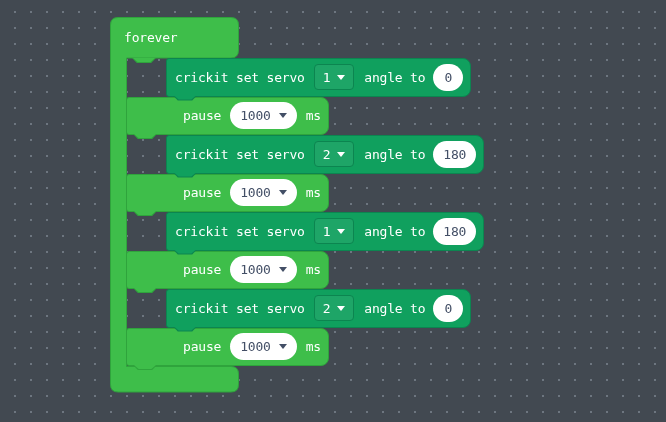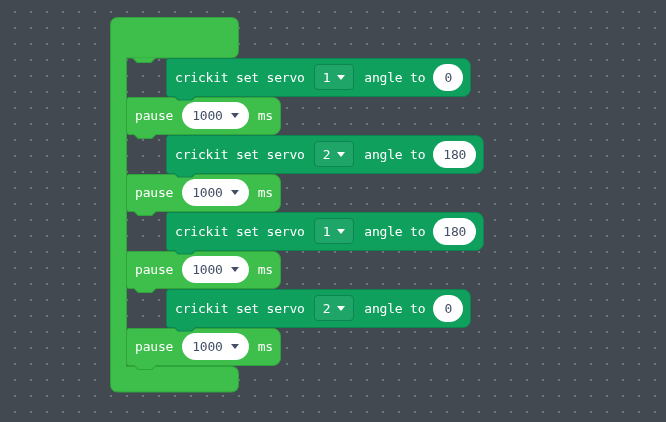--- a/index.html
+++ b/index.html
@@ -21,21 +21,21 @@
     position:absolute;left:124px;top:17px;height:41px;
     display:flex;align-items:center;color:#fff;
   }
   
   .row{
     position:absolute;left:126px;height:38.5px;box-sizing:border-box;
     display:inline-flex;align-items:center;
     border-radius:3px 8px 8px 3px;border:1px solid;
   }
   .row.crickit{background:var(--crickit-fill);border-color:var(--crickit-stroke);margin-left:40px;}
-  .row.pause{background:var(--loops-fill);border-color:var(--loops-stroke);}
+  .row.pause{background:var(--loops-fill);border-color:var(--loops-stroke);padding-left:48px;}
   .r0{top:58px}.r1{top:96.5px}.r2{top:135px}.r3{top:173.5px}
   .r4{top:212px}.r5{top:250.5px}.r6{top:289px}.r7{top:327.5px}
   .blk-label{color:#fff;white-space:pre;}
   .ml8{margin-left:8px}.ml9{margin-left:9px}.ml10{margin-left:10px}.mr7{margin-right:7px}
   
   .drop-green{
     display:inline-flex;align-items:center;gap:7px;height:26px;box-sizing:border-box;
     padding:0 8px;border:1px solid var(--crickit-stroke);border-radius:4px;
     background:rgba(255,255,255,0.06);color:#fff;cursor:pointer;
   }
@@ -58,20 +58,23 @@
   .header-tab .t-inner{position:absolute;left:1px;right:1px;top:0;bottom:1px;clip-path:polygon(0 0,100% 0,79% 100%,21% 100%);background:var(--loops-fill);}
 </style>
 </head>
 <body>
 
 <div class="canvas">
 
   <svg class="forever-svg" viewBox="0 0 130 376">
     <path d="M8 0.5 H121 Q128.5 0.5 128.5 8 V33 Q128.5 41 121 41 H16.5 V349.5 H121 Q128.5 349.5 128.5 357 V367.5 Q128.5 375 121 375 H8 Q0.5 375 0.5 367.5 V8 Q0.5 0.5 8 0.5 Z"></path>
   </svg>
+  <div class="forever-label">
+    <span>forever</span>
+  </div>
   <div class="header-tab">
       <div class="t-outer"></div>
       <div class="t-inner"></div>
     </div>
 
   <div class="row crickit r0">
     <span class="blk-label ml8">crickit set servo</span>
     <div class="drop-green ml9">
       <span>1</span>
       <span class="caret"></span>

